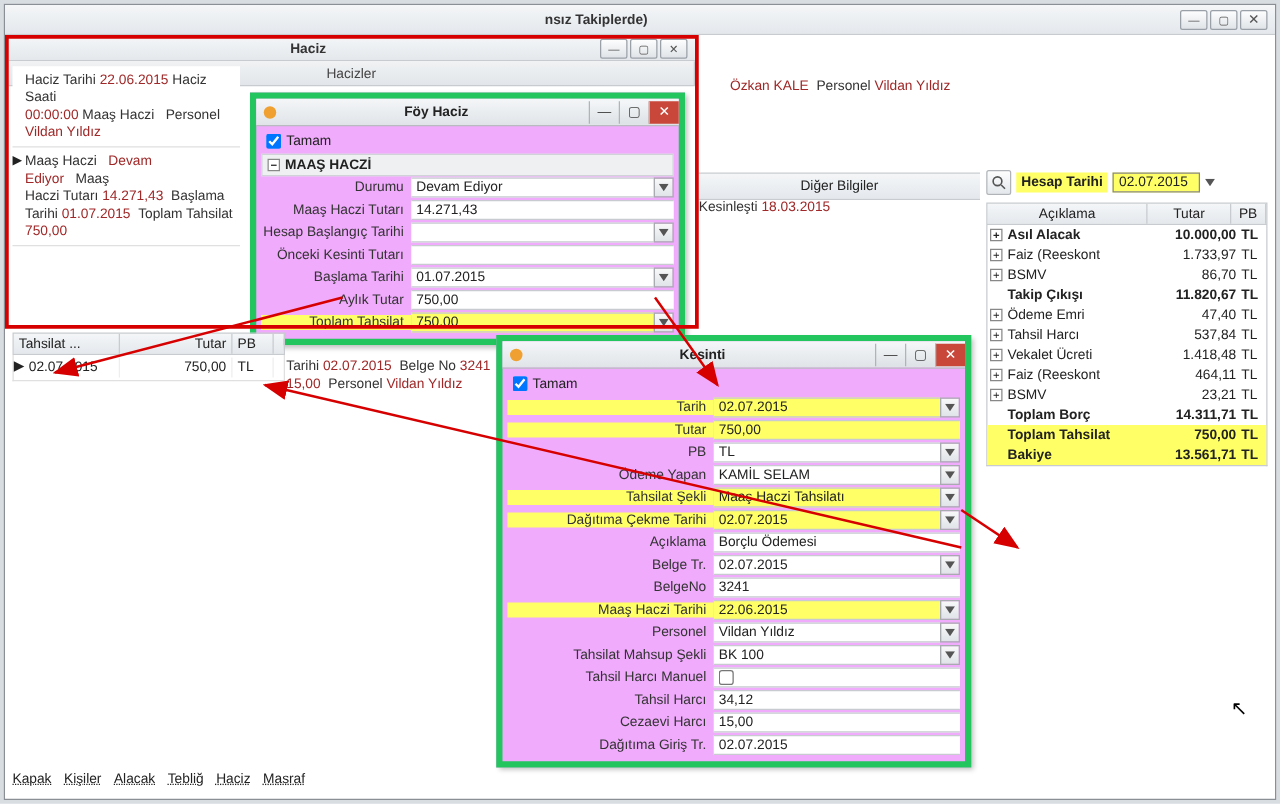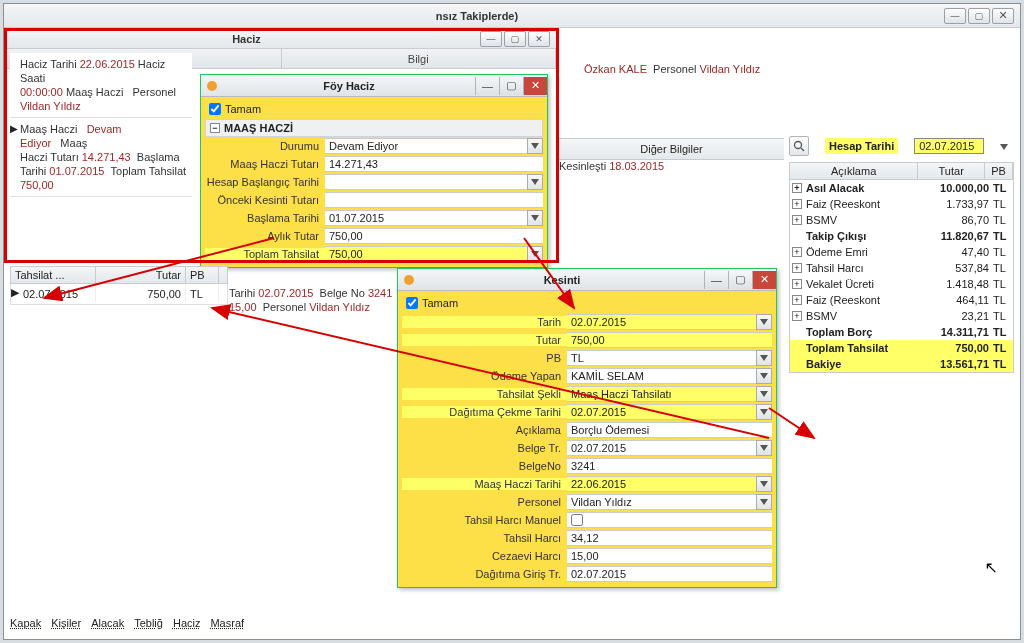--- a/index.html
+++ b/index.html
@@ -14,21 +14,21 @@
 .tabstrip{height:20px;background:linear-gradient(#f0f2f4,#e2e6ea);border-bottom:1px solid #c8ccd0;display:flex}
 .tab{flex:1;text-align:center;line-height:20px;border-right:1px solid #c8ccd0;color:#444}
 .red-frame{position:absolute;left:0;top:0;width:555px;height:235px;border:3px solid #d60000;z-index:5;pointer-events:none}
 
 .hacizler{position:absolute;left:6px;top:25px;width:182px;height:190px;background:#fff}
 .haciz-block{padding:4px 4px 4px 10px;border-bottom:1px solid #e0e0e0;line-height:14px;position:relative}
 .haciz-block .marker{position:absolute;left:0;top:4px;font-size:10px}
 .k{color:#333}
 .v{color:#a02828}
 
-.sub-win{position:absolute;background:#fde047;border:1px solid #22c55e;box-shadow:2px 2px 4px rgba(0,0,0,.25)}
+.sub-win{position:absolute;background:#f0abfc;border:5px solid #22c55e;box-shadow:2px 2px 4px rgba(0,0,0,.25)}
 .sub-title{height:22px;background:linear-gradient(#f4f6f8,#e0e4e8);display:flex;align-items:center;border-bottom:1px solid #b8bcc0}
 .sub-title .dot{width:10px;height:10px;border-radius:50%;background:#f0a030;margin:0 6px}
 .sub-title .t{flex:1;text-align:center;font-weight:bold}
 .sub-title .btns{display:flex}
 .sub-title .btn{width:24px;height:18px;border-left:1px solid #b0b4b8;display:flex;align-items:center;justify-content:center;background:linear-gradient(#f4f6f8,#dde2e6);font-size:11px;color:#444}
 .sub-title .btn.close{background:#c8473a;color:#fff}
 .form-body{padding:4px}
 .tamam{display:flex;align-items:center;gap:4px;margin:2px 0 4px 4px}
 .tamam input{width:12px;height:12px}
 .group-hdr{background:#eef0f2;border:1px solid #d0d4d8;padding:2px 4px;font-weight:bold;display:flex;align-items:center;gap:4px}
@@ -44,21 +44,21 @@
 
 .grid{position:absolute;left:6px;top:238px;width:218px}
 .grid-hdr{display:flex;background:linear-gradient(#f4f6f8,#e4e8ec);border:1px solid #c8ccd0}
 .grid-hdr .c{padding:2px 4px;border-right:1px solid #c8ccd0}
 .grid-row{display:flex;border:1px solid #e0e0e0;border-top:none;padding:2px 0}
 .grid-row .c{padding:2px 4px;border-right:1px solid #eee}
 
 .right{position:absolute;right:6px;top:30px;width:225px}
 .dbilgi{position:absolute;left:555px;top:110px;width:225px;text-align:center;background:linear-gradient(#f4f6f8,#e4e8ec);border-top:1px solid #c8ccd0;border-bottom:1px solid #c8ccd0;line-height:20px}
 .kesin{position:absolute;left:555px;top:132px}
-.hesap-bar{position:absolute;right:6px;top:108px;width:225px;display:flex;align-items:center;gap:16px}
+.hesap-bar{position:absolute;right:6px;top:108px;width:225px;display:flex;align-items:center;gap:4px}
 .hesap-bar .srch{width:20px;height:20px;border:1px solid #b0b4b8;background:linear-gradient(#fdfdfd,#e4e8ec);display:flex;align-items:center;justify-content:center;border-radius:2px}
 .hesap-bar .lbl{background:#ffff66;padding:2px 4px;font-weight:bold}
 .hesap-bar .dateval{background:#ffff66;border:1px solid #888;padding:1px 4px;width:70px}
 .acct-hdr{display:flex;background:linear-gradient(#f4f6f8,#e4e8ec);border:1px solid #c8ccd0;margin-top:4px}
 .acct-hdr .c{flex:1;text-align:center;padding:2px;border-right:1px solid #c8ccd0}
 .acct-body{border:1px solid #c8ccd0;border-top:none}
 .arow{display:flex;padding:2px 2px;align-items:center}
 .arow .exp2{width:10px;height:10px;border:1px solid #888;text-align:center;line-height:8px;font-size:9px;margin-right:4px;background:#fff}
 .arow .n{flex:1}
 .arow .a{width:72px;text-align:right;padding-right:4px}
@@ -92,21 +92,20 @@
       <div class="titlebar" style="height:20px">
         <span class="title">Haciz</span>
         <div class="win-btns">
           <div class="win-btn">—</div>
           <div class="win-btn">▢</div>
           <div class="win-btn">✕</div>
         </div>
       </div>
       <div class="tabstrip">
         <div class="tab">Hacizler</div>
-        <div class="tab">Bilgi</div>
       </div>
     </div>
 
     <div class="hacizler">
       <div class="haciz-block">
         <span class="k">Haciz Tarihi </span><span class="v">22.06.2015</span> <span class="k">Haciz Saati</span><br>
         <span class="v">00:00:00</span> <span class="k">Maaş Haczi</span>&nbsp;&nbsp;&nbsp;<span class="k">Personel</span><br>
         <span class="v">Vildan Yıldız</span>
       </div>
       <div class="haciz-block">
@@ -298,20 +297,29 @@
               <div class="val hl">22.06.2015</div>
               <div class="dd">
                 <svg viewBox="0 0 8 6">
                   <path d="M0 0h8L4 6z" fill="#555"></path>
                 </svg>
               </div>
             </div>
             <div class="row">
               <div class="lbl " style="width:165px">Personel</div>
               <div class="val ">Vildan Yıldız</div>
+              <div class="dd">
+                <svg viewBox="0 0 8 6">
+                  <path d="M0 0h8L4 6z" fill="#555"></path>
+                </svg>
+              </div>
+            </div>
+            <div class="row">
+              <div class="lbl " style="width:165px">Tahsilat Mahsup Şekli</div>
+              <div class="val ">BK 100</div>
               <div class="dd">
                 <svg viewBox="0 0 8 6">
                   <path d="M0 0h8L4 6z" fill="#555"></path>
                 </svg>
               </div>
             </div>
             <div class="row">
               <div class="lbl " style="width:165px">Tahsil Harcı Manuel</div>
               <div class="val ">
                 <input type="checkbox" style="width: 12px; height: 12px;">

